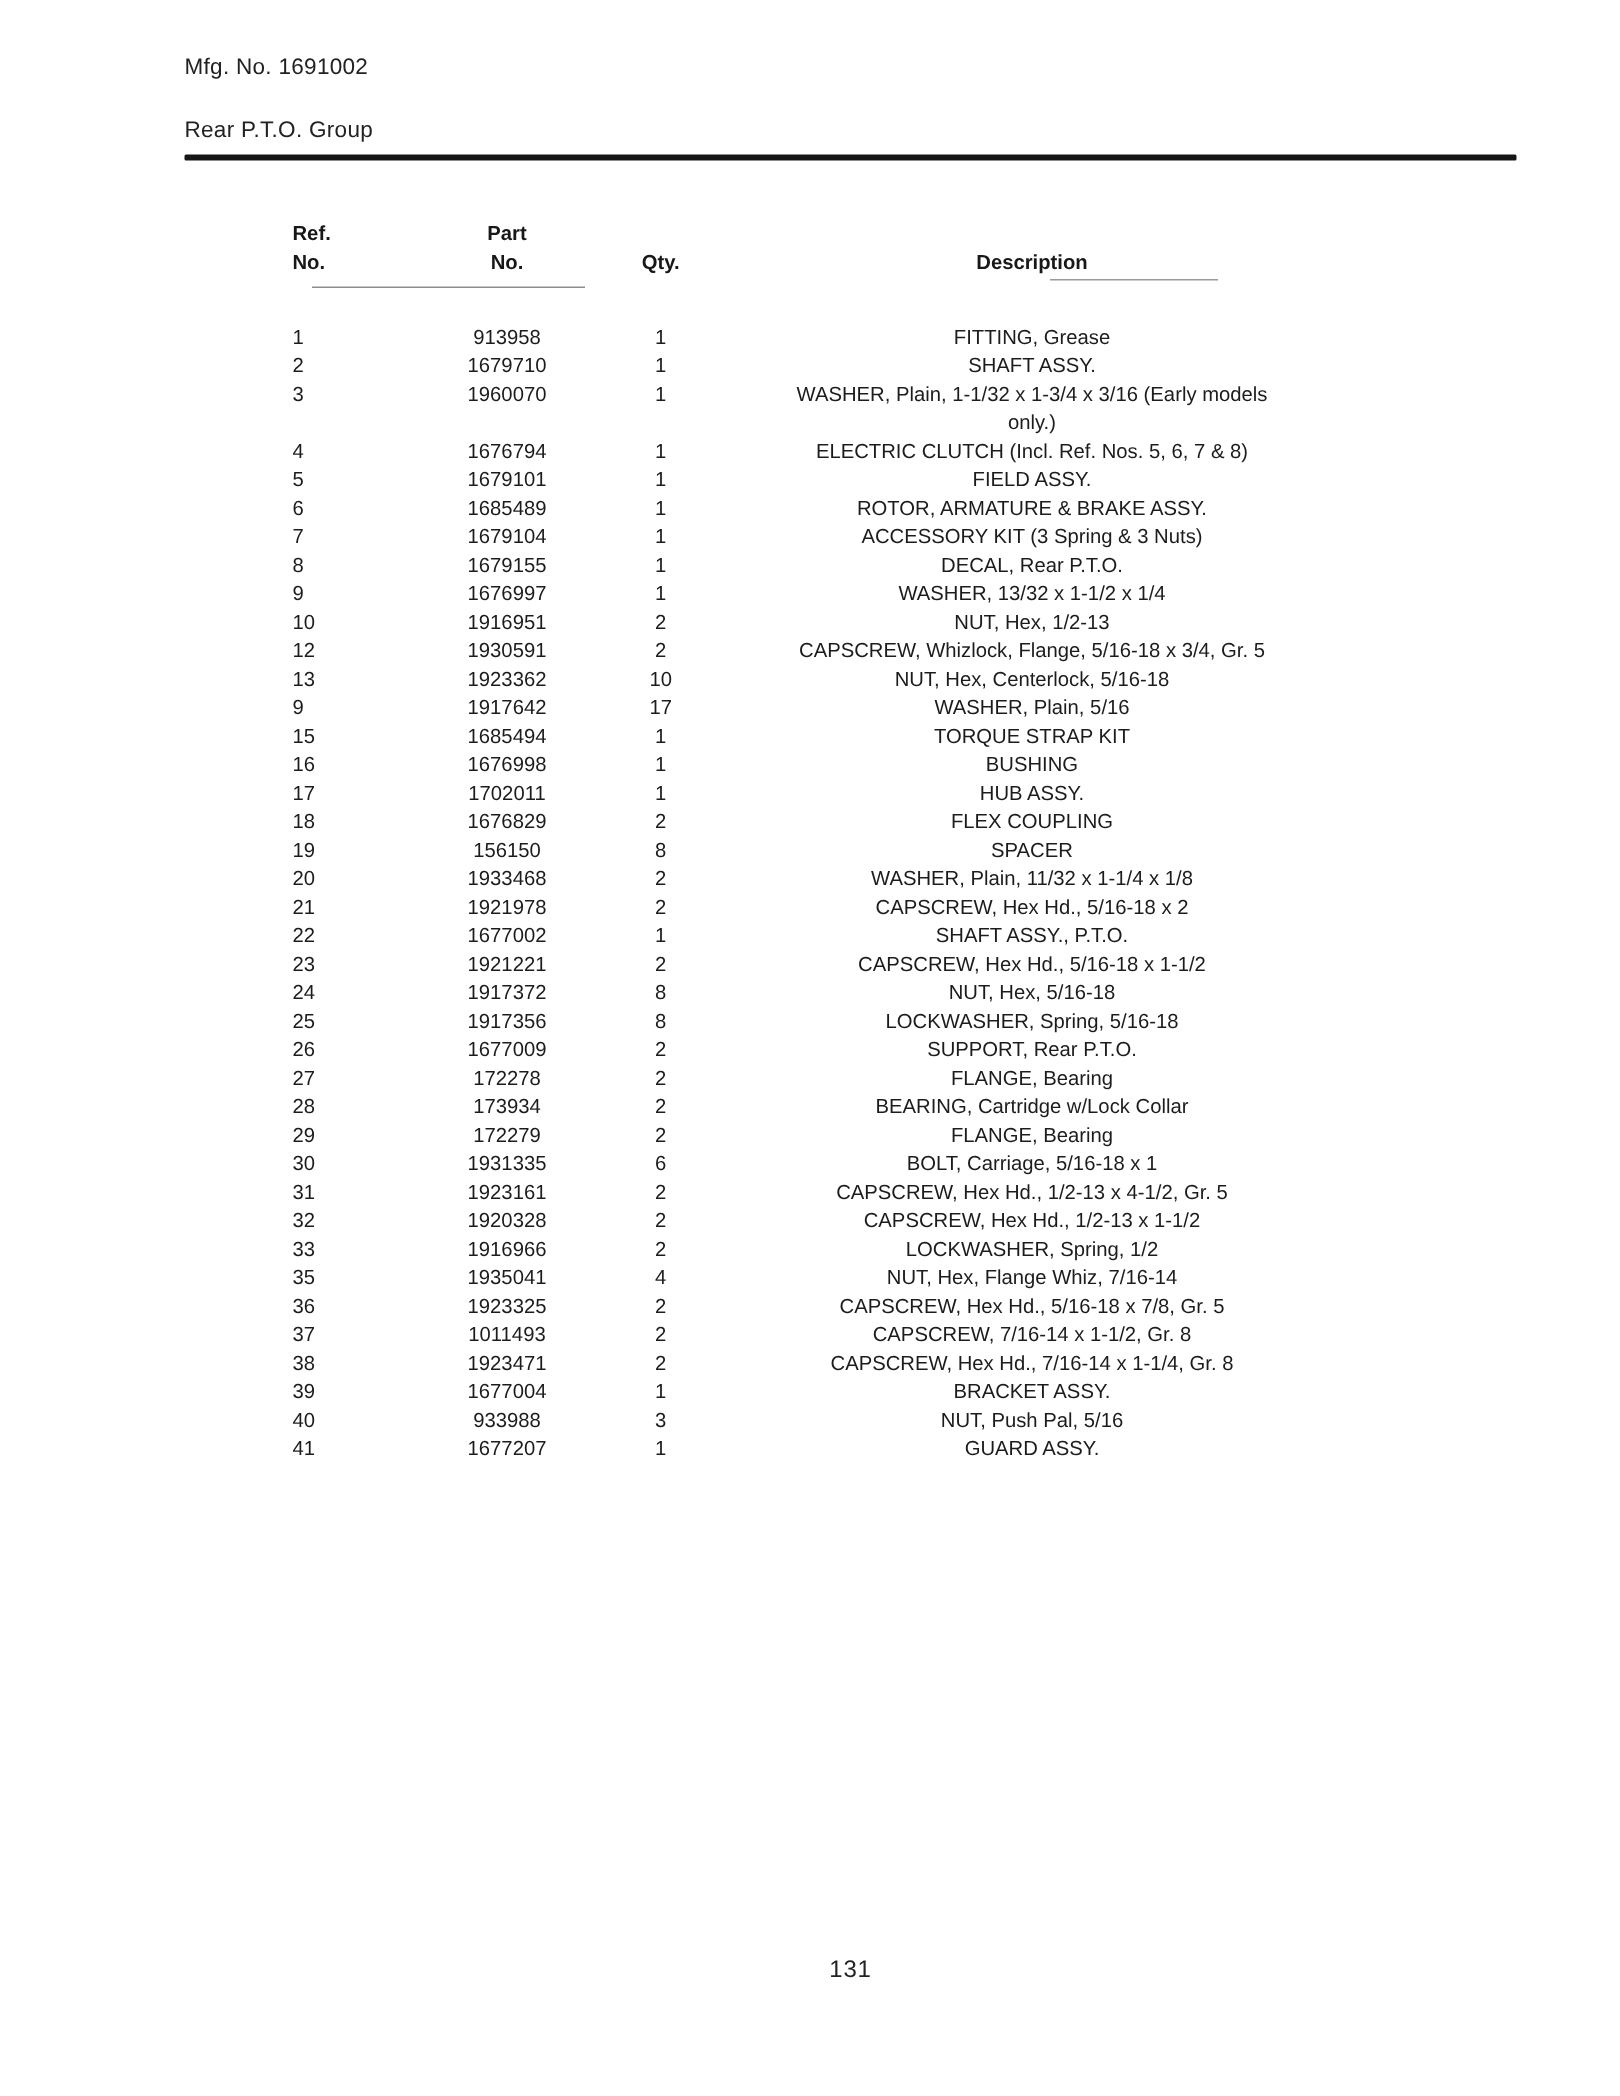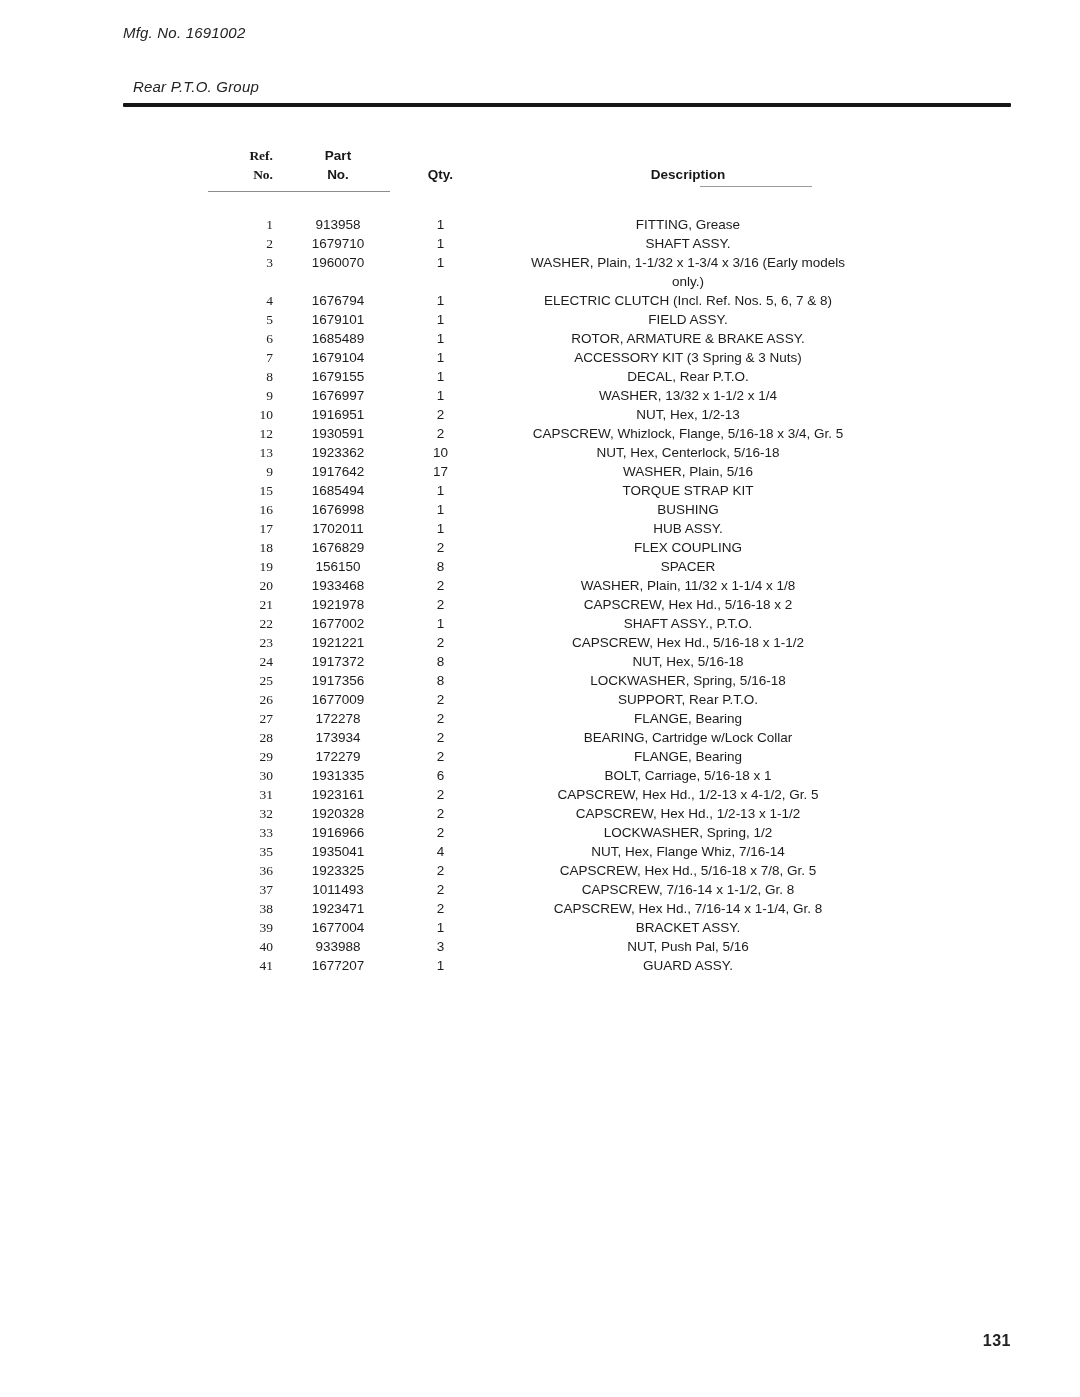--- a/index.html
+++ b/index.html
@@ -10,37 +10,34 @@
     background: #ffffff;
     font-family: "Liberation Sans", sans-serif;
     color: #1b1b1b;
     position: relative;
     overflow: hidden;
   }
 
   .mfg-no {
     position: absolute;
     left: 123px;
-    top: 24px;
-    font-style: italic;
+    top: 36px;
     font-weight: 500;
     font-size: 15px;
     color: #222;
     letter-spacing: 0.2px;
   }
   .group-title {
     position: absolute;
     left: 123px;
     top: 78px;
-    font-style: italic;
     font-weight: 500;
     font-size: 15px;
     color: #222;
     letter-spacing: 0.2px;
-    margin-left: 10px;
   }
   .header-rule {
     position: absolute;
     left: 123px;
     top: 103px;
     width: 888px;
     height: 4px;
     background: #161616;
     border-radius: 1px;
   }
@@ -61,21 +58,21 @@
     font-weight: normal;
     overflow: visible;
   }
   table.parts thead th {
     font-weight: bold;
     vertical-align: bottom;
     padding-bottom: 31px;
     line-height: 19px;
     color: #181818;
   }
-  .col-ref  { width: 78px;  text-align: right; font-family: Liberation Serif, serif; }
+  .col-ref  { width: 78px;  text-align: left; }
   .col-part { width: 130px; text-align: center; padding-left: 45px; }
   th.col-part { padding-left: 52px; }
   .col-qty  { width: 75px;  text-align: center; }
   .col-desc { width: 420px; text-align: center; padding-left: 59px; white-space: pre-line; }
   th.col-desc { padding-left: 120px; }
 
   
   .hdr-underline {
     position: absolute;
     left: 208px;
@@ -89,24 +86,24 @@
     left: 700px;
     top: 186px;
     width: 112px;
     height: 1px;
     background: #9a9a9a;
   }
 
   .page-number {
     position: absolute;
     left: 123px;
-    top: 1332px;
+    top: 1305px;
     width: 888px;
-    text-align: right;
-    font-weight: bold;
+    text-align: center;
+    font-weight: normal;
     font-size: 16px;
     color: #222;
     letter-spacing: 0.5px;
   }
 </style>
 </head>
 <body>
 
 <div class="mfg-no">Mfg. No. 1691002</div>
 <div class="group-title">Rear P.T.O. Group</div>

